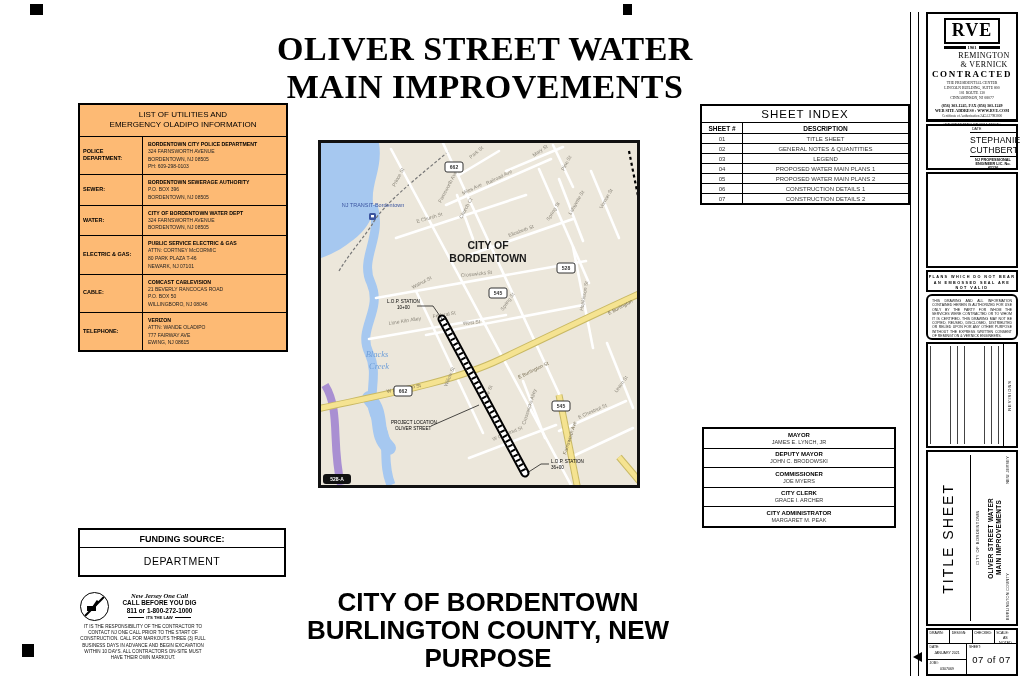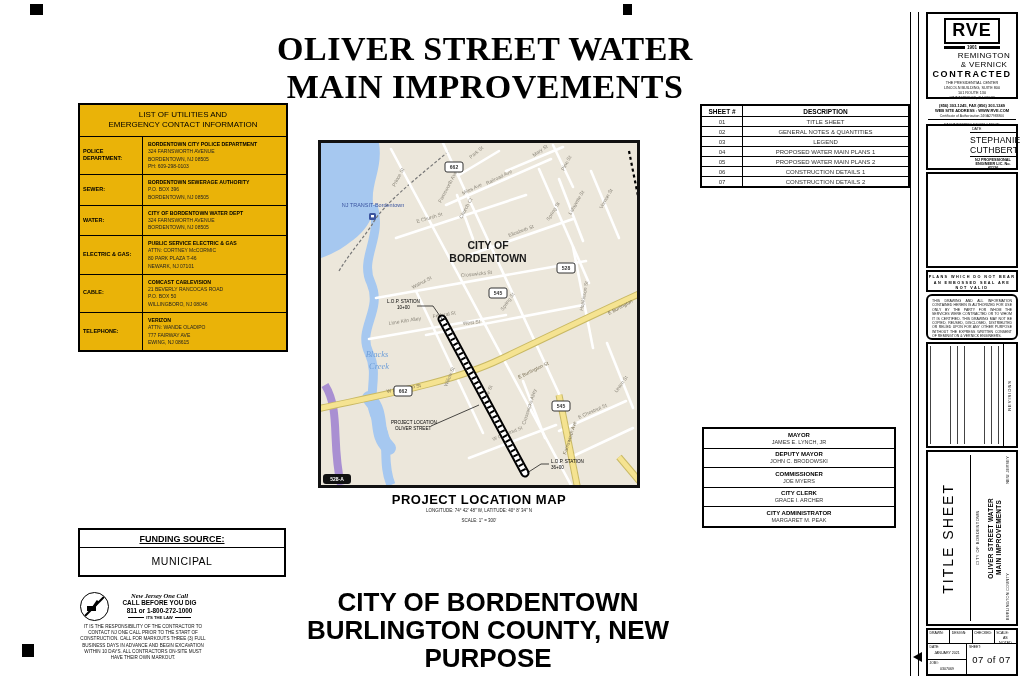--- a/index.html
+++ b/index.html
@@ -6,21 +6,21 @@
   #sheet{position:relative;width:1024px;height:683px;background:#ffffff;overflow:hidden;
          font-family:"Liberation Sans",sans-serif;color:#000;}
   .abs{position:absolute;}
   .mark{position:absolute;background:#000;}
 
   
   .main-title{left:265px;top:30px;width:440px;text-align:center;
     font-family:"Liberation Serif",serif;font-weight:bold;font-size:34px;line-height:1.12;letter-spacing:.5px;}
 
   
-  .util{left:78px;top:103px;width:206px;border:2px solid #000;background:#eab308;}
+  .util{left:78px;top:103px;width:206px;border:2px solid #000;background:#fdba74;}
   .util-hdr{text-align:center;font-size:8px;line-height:1.3;padding:5px 4px;border-bottom:1px solid #000;}
   .util-row{display:flex;border-bottom:1px solid #000;}
   .util-row:last-child{border-bottom:none;}
   .util-lbl{width:56px;border-right:1px solid #000;font-size:5.5px;font-weight:bold;
     display:flex;align-items:center;padding:3px 3px;line-height:1.4;}
   .util-val{flex:1;padding:3px 5px;font-size:5px;line-height:1.55;color:#222;}
   .util-val .b{font-weight:bold;font-size:5.2px;color:#000;display:block;}
   .util-val span{display:block;}
 
   
@@ -41,21 +41,21 @@
 
   
   .off{left:702px;top:427px;width:190px;border:2px solid #000;background:#fff;}
   .off-row{text-align:center;border-bottom:1px solid #000;padding:2.5px 0 3px;}
   .off-row:last-child{border-bottom:none;}
   .off-t{font-size:6px;font-weight:bold;}
   .off-n{font-size:5.5px;color:#333;margin-top:1px;}
 
   
   .fund{left:78px;top:528px;width:204px;border:2.5px solid #000;background:#fff;}
-  .fund-l{font-size:9px;font-weight:bold;text-align:center;padding:4px 0 3px;border-bottom:1px solid #000;text-decoration:underline;}
+  .fund-l{font-size:9px;font-weight:bold;text-align:center;padding:4px 0 3px;border-bottom:1px solid #000;}
   .fund-v{font-size:10.5px;text-align:center;padding:7px 0 8px;letter-spacing:.5px;}
 
   
   .onecall{left:80px;top:592px;width:126px;}
   .oc-top{display:flex;gap:4px;}
   .oc-logo{width:27px;height:27px;border:1.6px solid #000;border-radius:50%;position:relative;flex:none;overflow:hidden;}
   .oc-slash{position:absolute;left:12px;top:-2px;width:2.4px;height:32px;background:#000;transform:rotate(45deg);}
   .oc-dig1{position:absolute;left:6px;top:13px;width:9px;height:5px;background:#000;}
   .oc-dig2{position:absolute;left:13px;top:7px;width:2.5px;height:9px;background:#000;transform:rotate(35deg);}
   .oc-txt{flex:1;text-align:center;}
@@ -133,21 +133,21 @@
   <div class="tri"></div>
 
   <div class="abs main-title">
     <div>OLIVER STREET WATER</div>
     <div>MAIN IMPROVEMENTS</div>
   </div>
 
   <div class="abs util">
     <div class="util-hdr">
       <div>LIST OF UTILITIES AND</div>
-      <div>EMERGENCY CONTACT INFORMATION</div>
+      <div>EMERGENCY OLADIPO INFORMATION</div>
     </div>
     <div class="util-row">
       <div class="util-lbl">POLICE DEPARTMENT:</div>
       <div class="util-val">
         <span class="b">BORDENTOWN CITY POLICE DEPARTMENT</span>
           <span>324 FARNSWORTH AVENUE</span>
           <span>BORDENTOWN, NJ  08505</span>
           <span>PH: 609-298-0103</span>
       </div>
     </div>
@@ -190,20 +190,21 @@
       <div class="util-val">
         <span class="b">VERIZON</span>
           <span>ATTN: WANDE OLADIPO</span>
           <span>777 FAIRWAY AVE</span>
           <span>EWING, NJ 08615</span>
       </div>
     </div>
   </div>
 
   <div class="abs sidx">
+    <div class="sidx-title">SHEET INDEX</div>
     <div class="sidx-row hd">
       <div class="sidx-c1">SHEET #</div>
         <div class="sidx-c2">DESCRIPTION</div>
     </div>
     <div class="sidx-row">
         <div class="sidx-c1">01</div>
         <div class="sidx-c2">TITLE SHEET</div>
       </div>
     <div class="sidx-row">
         <div class="sidx-c1">02</div>
@@ -363,25 +364,20 @@
         <path d="M110,283 L158,262" stroke="#000" stroke-width="0.7" fill="none"></path>
         <text x="70" y="281">PROJECT  LOCATION</text>
         <text x="74" y="287">OLIVER  STREET</text>
         <path d="M206,330 L220,321 L228,321" stroke="#000" stroke-width="0.7" fill="none"></path>
         <text x="230" y="320">L.O.P.  STATION</text>
         <text x="230" y="326">36+00</text>
       </g>
     </svg>
   </div>
 
-  <div class="abs map-caption">
-    <div class="t">PROJECT LOCATION MAP</div>
-    <div class="c">LONGITUDE:  74° 42' 48" W,  LATITUDE:  40° 8' 34" N</div>
-    <div class="s">SCALE:  1" = 300'</div>
-  </div>
 
   <div class="abs off">
     <div class="off-row">
         <div class="off-t">MAYOR</div>
         <div class="off-n">JAMES E. LYNCH, JR</div>
       </div>
     <div class="off-row">
         <div class="off-t">DEPUTY MAYOR</div>
         <div class="off-n">JOHN C. BRODOWSKI</div>
       </div>
@@ -394,21 +390,21 @@
         <div class="off-n">GRACE I. ARCHER</div>
       </div>
     <div class="off-row">
         <div class="off-t">CITY ADMINISTRATOR</div>
         <div class="off-n">MARGARET M. PEAK</div>
       </div>
   </div>
 
   <div class="abs fund">
     <div class="fund-l">FUNDING SOURCE:</div>
-    <div class="fund-v">MUNICIPAL</div>
+    <div class="fund-v">DEPARTMENT</div>
   </div>
 
   <div class="abs onecall">
     <div class="oc-top">
       <div class="oc-logo">
         <div class="oc-dig1"></div>
           <div class="oc-dig2"></div>
           <div class="oc-slash"></div>
       </div>
       <div class="oc-txt">
@@ -423,21 +419,21 @@
 
   <div class="abs footer">
     <div class="f-big">CITY OF BORDENTOWN</div>
     <div class="f-big">BURLINGTON COUNTY, NEW PURPOSE</div>
     <div class="f-date">JANUARY 2021</div>
   </div>
 
   <div class="vline" style="left:910px;"></div>
   <div class="vline" style="left:918px;"></div>
 
-  <div class="rc" style="top:12px;height:87px;">
+  <div class="rc" style="top:12px;height:110px;font-family:Liberation Serif, serif;">
     <div class="rve-logo">RVE</div>
     <div class="rve-year">
         <span>1901</span>
       </div>
     <div class="rve-n12">
       <div>REMINGTON</div>
         <div>&amp; VERNICK</div>
     </div>
     <div class="rve-n3">CONTRACTED</div>
     <div class="rve-addr">

